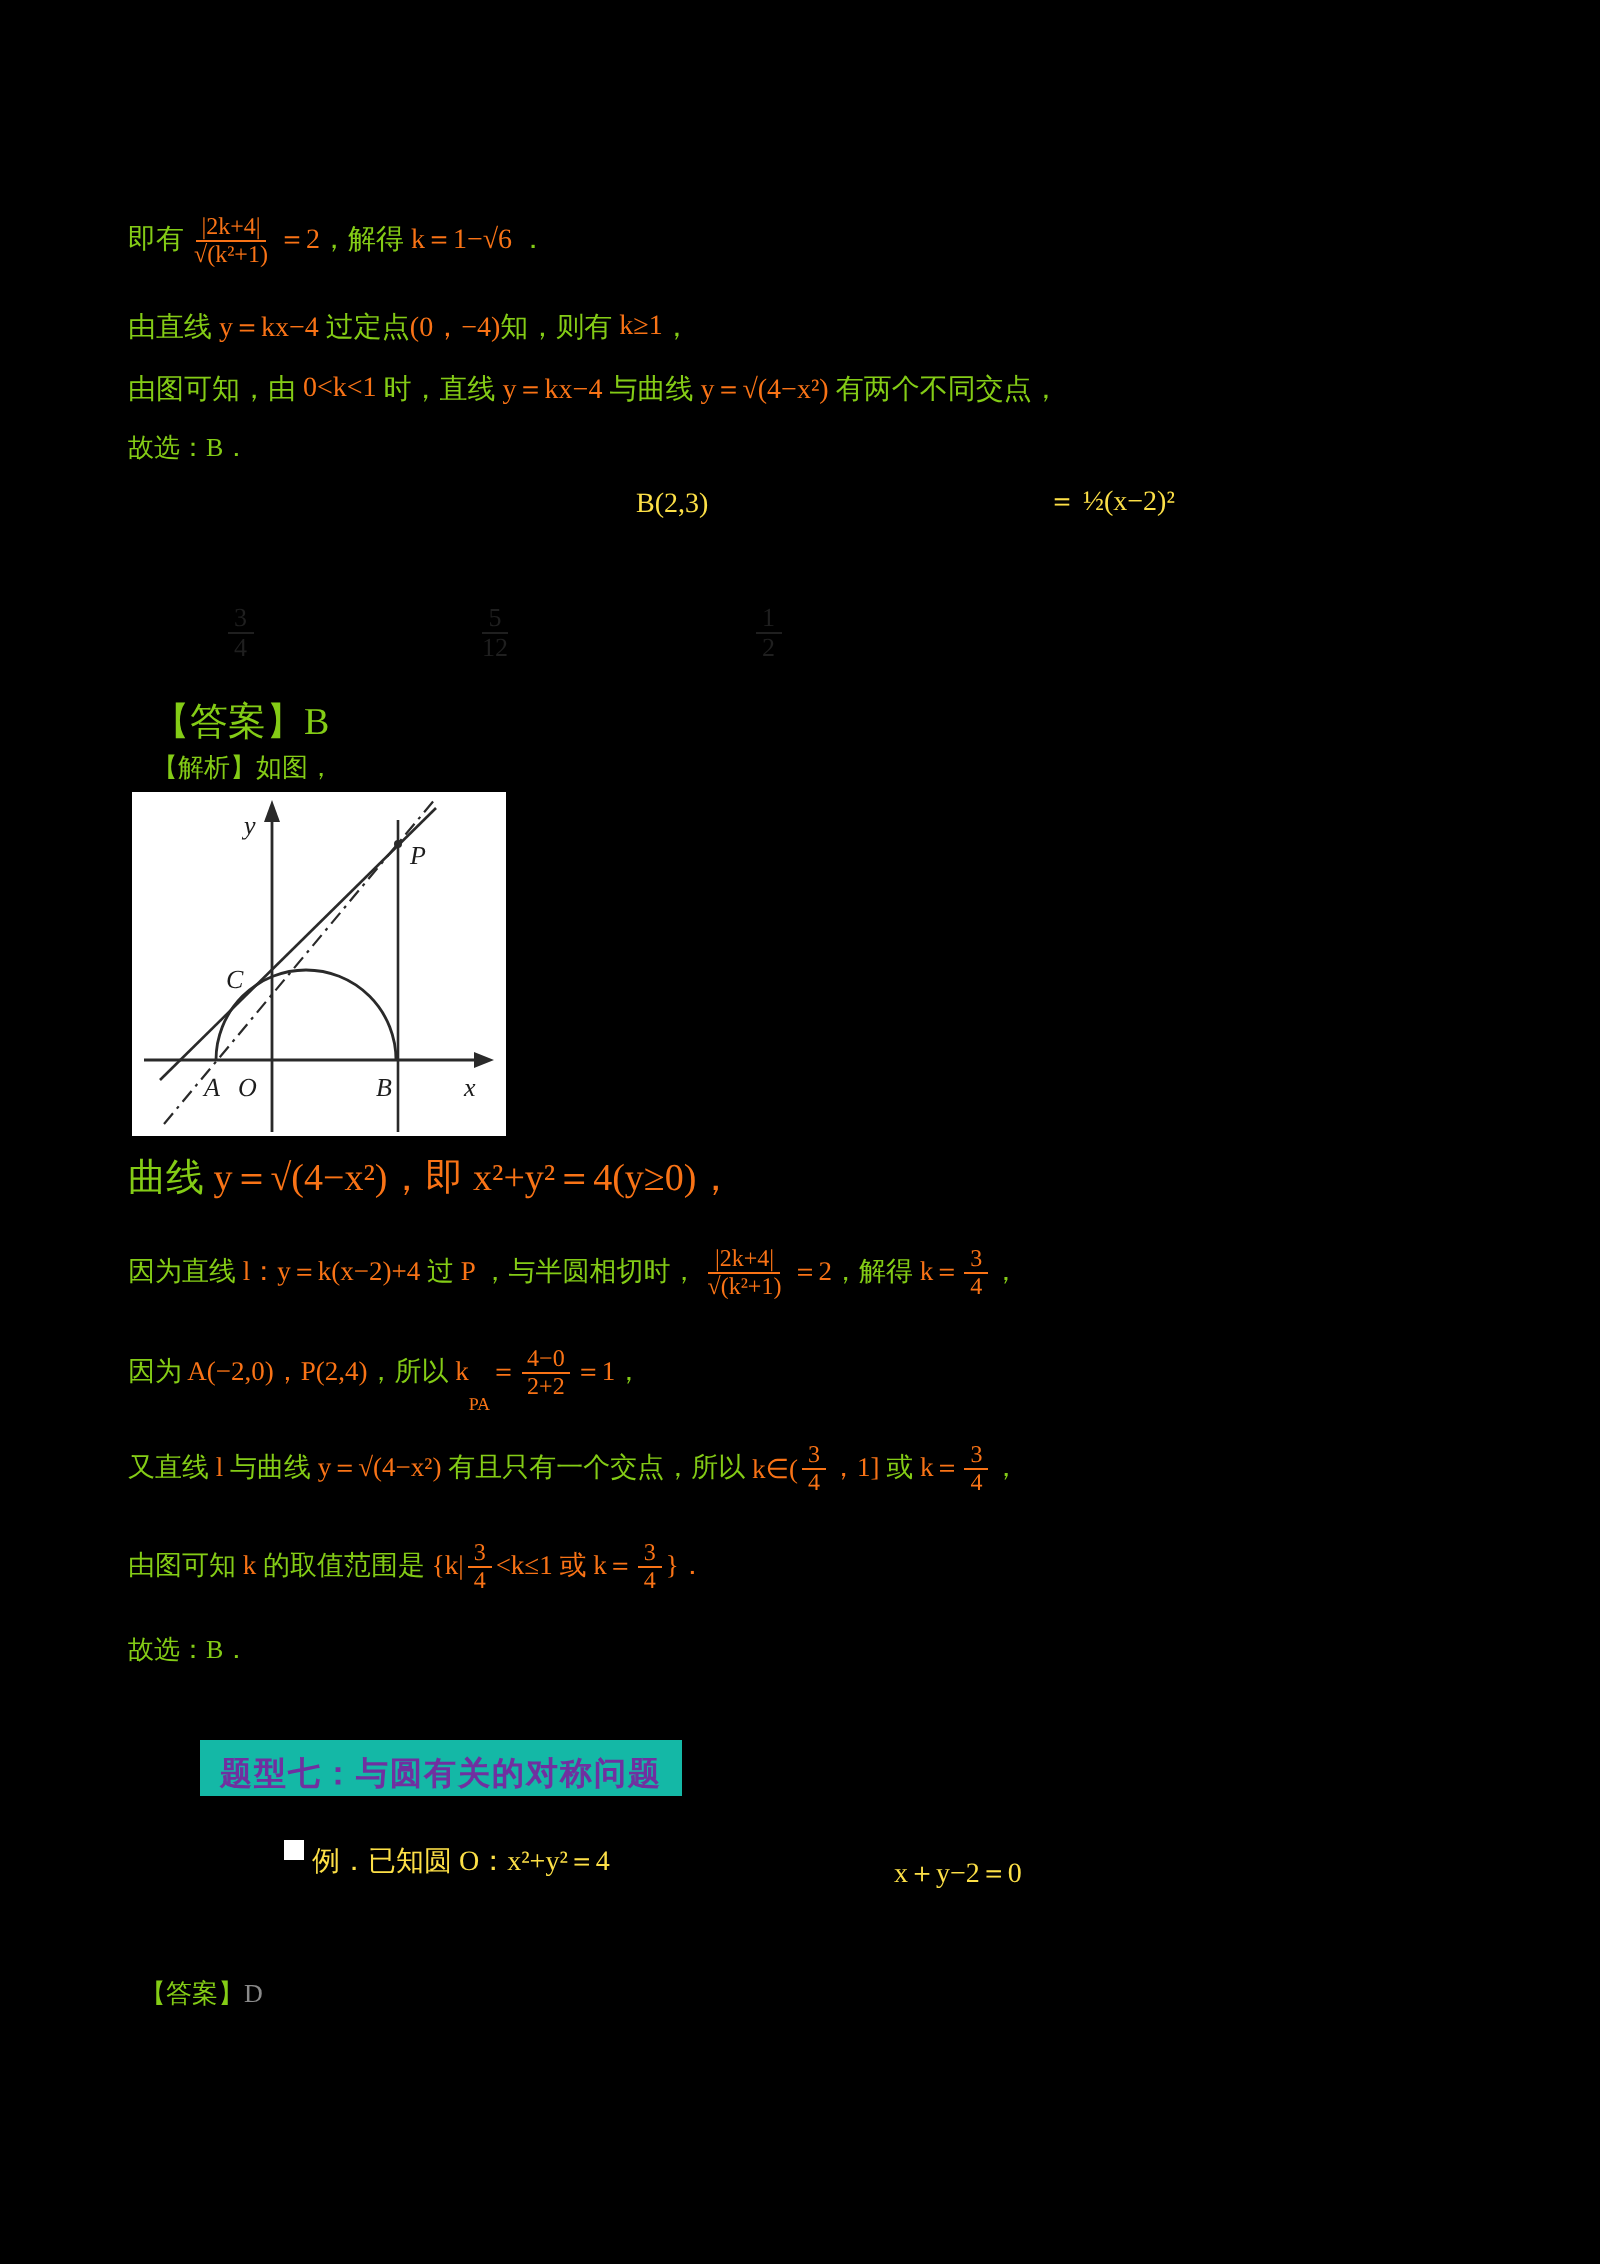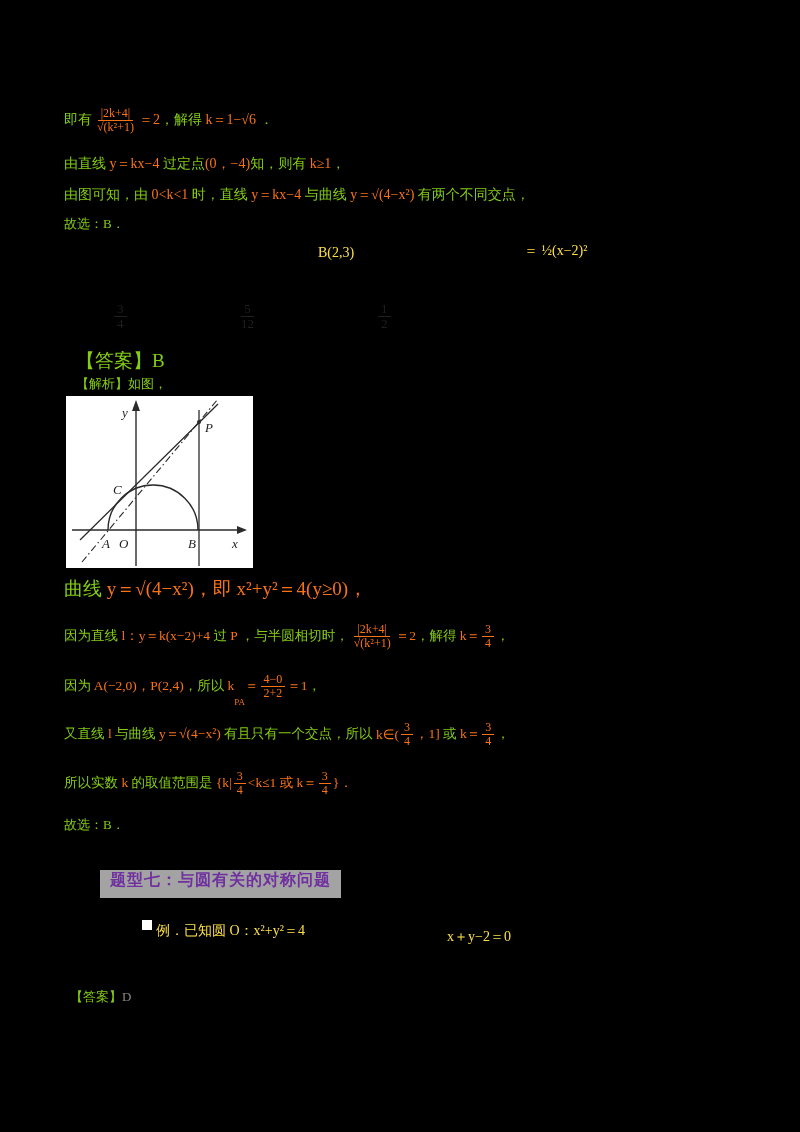--- a/index.html
+++ b/index.html
@@ -21,22 +21,22 @@
   .sub{font-size:9px;align-self:flex-end;margin-bottom:-3px;}
   .fx{position:absolute;color:#fde047;font-size:14px;white-space:pre;}
   .fracx{position:absolute;color:#1f1f1f;}
   .figure-box{
     position:absolute;left:66px;top:396px;width:187px;height:172px;
     background:#ffffff;
   }
   .figure-box svg{display:block;}
   .topic{
     position:absolute;left:100px;top:870px;height:28px;
-    background:#a3a3a3;color:#7030a0;font-weight:bold;font-size:16px;
-    display:flex;align-items:flex-start;padding:0 10px;letter-spacing:1px;
+    background:#14b8a6;color:#7030a0;font-weight:bold;font-size:16px;
+    display:flex;align-items:flex-end;padding:0 10px;letter-spacing:1px;
     font-family:"Liberation Sans",sans-serif;
   }
   .wsq{position:absolute;left:142px;top:920px;width:10px;height:10px;background:#ffffff;}
   .fig-label{font-style:italic;font-size:13px;fill:#1d1d1d;font-family:"Liberation Serif",serif;}
 </style>
 </head>
 <body>
 
 <div class="line" style="top:98px;height:44px">
   <span class="red">即有</span>
@@ -164,21 +164,21 @@
   <span class="dk"> k∈(</span>
   <span class="frac dk"><span class="num">3</span><span class="den">4</span></span>
   <span class="dk">，1]</span>
   <span class="red"> 或 </span>
   <span class="dk">k＝</span>
   <span class="frac dk"><span class="num">3</span><span class="den">4</span></span>
   <span class="red">，</span>
 </div>
 
 <div class="line" style="top:762px;height:42px;font-size:13.5px">
-  <span class="red">所以实数</span>
+  <span class="red">由图可知</span>
   <span class="dk"> k </span>
   <span class="red">的取值范围是</span>
   <span class="dk"> {k|</span>
   <span class="frac dk"><span class="num">3</span><span class="den">4</span></span>
   <span class="dk">&lt;k≤1 或 k＝</span>
   <span class="frac dk"><span class="num">3</span><span class="den">4</span></span>
   <span class="dk">}．</span>
 </div>
 
 <div class="line" style="top:814px;height:22px;font-size:13px">

